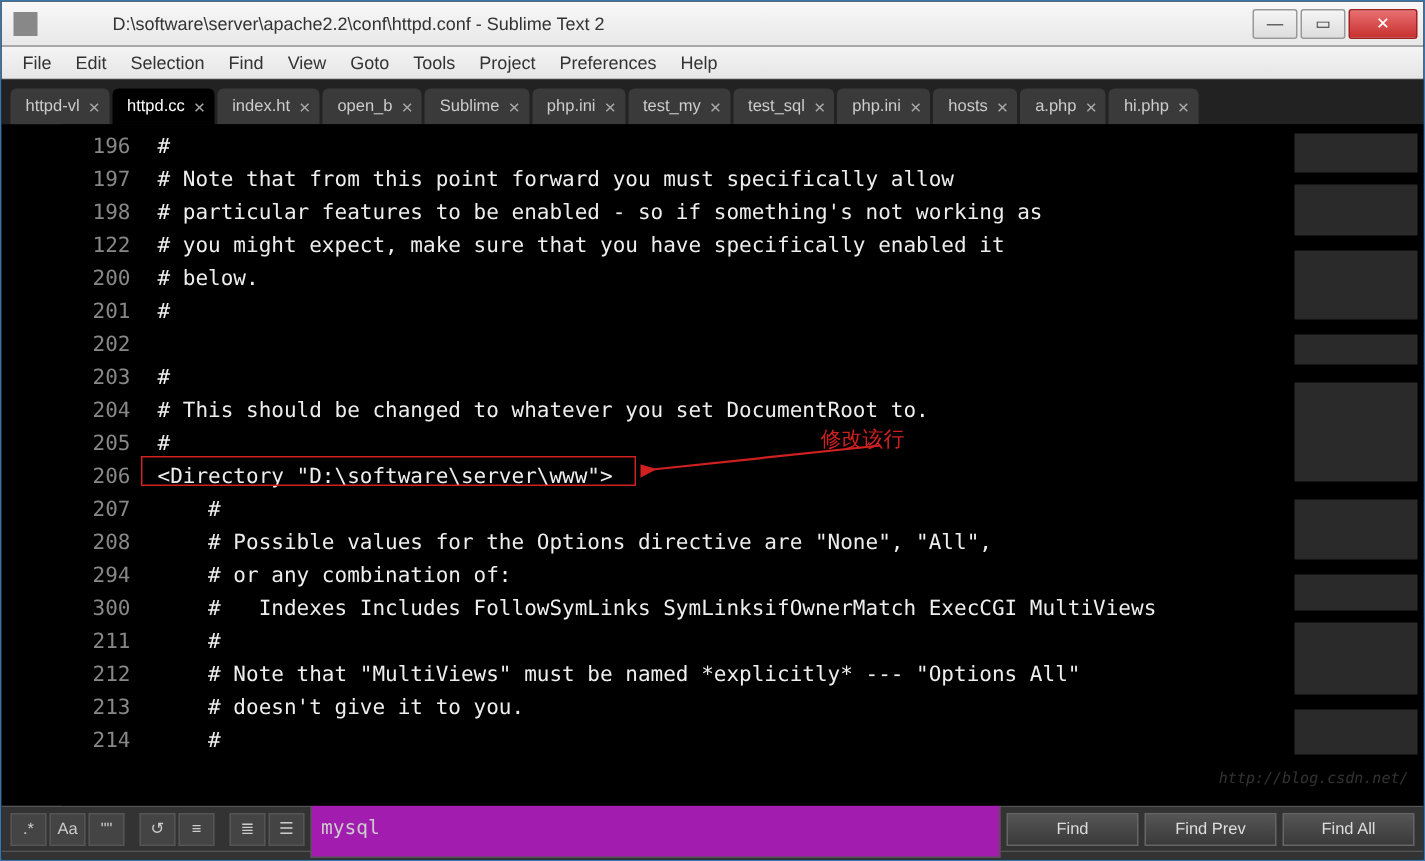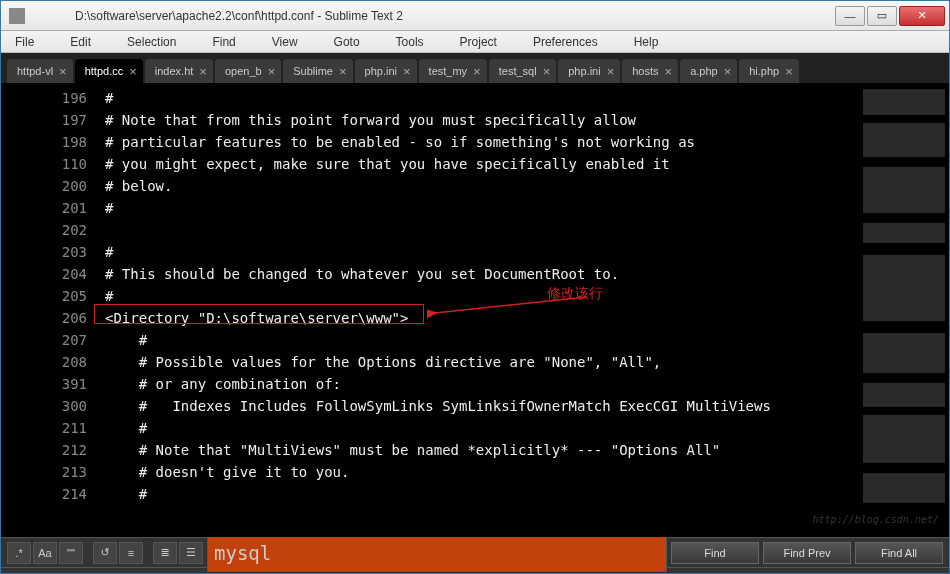--- a/index.html
+++ b/index.html
@@ -3,38 +3,38 @@
 <meta charset="utf-8">
 <style>
   * { margin: 0; padding: 0; box-sizing: border-box; }
   body { font-family: "Segoe UI", Tahoma, sans-serif; font-size: 12px; background: #000; width: 950px; height: 574px; overflow: hidden; border: 1px solid #3a74a8; }
   .titlebar { height: 30px; background: linear-gradient(#f8f8f8, #e8e8e8); display: flex; align-items: center; padding: 0 4px 0 8px; border-bottom: 1px solid #aaa; gap: 44px; }
   .titlebar-icon { width: 16px; height: 16px; background: #888; margin-right: 6px; }
   .titlebar-text { flex: 1; color: #333; font-size: 12px; }
   .winbtns { display: flex; gap: 0; }
   .winbtn { width: 30px; height: 20px; border: 1px solid #999; background: linear-gradient(#f5f5f5,#ddd); display: flex; align-items: center; justify-content: center; font-size: 11px; color: #333; border-radius: 2px; margin-left: 2px; }
   .winbtn.close { width: 46px; background: linear-gradient(#e87070,#c83030); color: #fff; border-color: #a02020; }
-  .menubar { height: 22px; background: linear-gradient(#f4f4f4,#e6e6e6); display: flex; align-items: center; padding: 0 6px; gap: 20px; border-bottom: 1px solid #bbb; color: #333; }
+  .menubar { height: 22px; background: linear-gradient(#f4f4f4,#e6e6e6); display: flex; align-items: center; padding: 0 6px; gap: 0; border-bottom: 1px solid #bbb; color: #333; }
   .menuitem { padding: 2px 8px; cursor: default; }
   .tabbar { height: 30px; background: #222; display: flex; align-items: flex-end; padding: 4px 6px 0; gap: 2px; overflow: hidden; }
   .tab { height: 24px; background: #3a3a3a; color: #ccc; padding: 0 6px 0 10px; display: flex; align-items: center; gap: 6px; border-radius: 4px 4px 0 0; font-size: 11px; white-space: nowrap; justify-content: flex-end; }
   .tab.active { background: #000000; color: #fff; }
   .tab-close { color: #aaa; font-size: 13px; line-height: 1; }
   .editor-wrap { display: flex; height: 454px; background: #000; position: relative; padding-left: 40px; }
   .gutter { width: 56px; background: #000; color: #888; text-align: right; padding: 4px 10px 0 0; font-family: Consolas, monospace; font-size: 14px; line-height: 22px; }
   .code { flex: 1; background: #000; color: #eee; font-family: Consolas, monospace; font-size: 14px; line-height: 22px; padding: 4px 0 0 8px; white-space: pre; position: relative; }
   .minimap { width: 90px; background: #000; position: relative; overflow: hidden; }
   .mm-block { position: absolute; left: 4px; right: 4px; background: #2a2a2a; }
   .hl-box { position: absolute; border: 1px solid #d02020; }
   .annotation { position: absolute; color: #d02020; font-family: SimSun, serif; font-size: 14px; }
   .arrow-svg { position: absolute; pointer-events: none; }
   .findbar { height: 30px; background: #333; display: flex; align-items: center; padding: 0 6px; gap: 4px; border-top: 1px solid #555; }
   .findopt { width: 24px; height: 22px; background: #444; color: #ccc; display: flex; align-items: center; justify-content: center; font-size: 11px; border: 1px solid #555; }
   .findopt.sep { width: 6px; background: transparent; border: none; }
-  .findinput { flex: 1; height: 38px; background: #c2410c; border: 1px solid #555; color: #ccc; padding: 0 6px; font-family: Consolas, monospace; font-size: 19px; }
+  .findinput { flex: 1; height: 38px; background: #a21caf; border: 1px solid #555; color: #ccc; padding: 0 6px; font-family: Consolas, monospace; font-size: 13px; }
   .findbtn { width: 88px; height: 22px; background: linear-gradient(#555,#3a3a3a); border: 1px solid #666; color: #ddd; font-size: 11px; display: flex; align-items: center; justify-content: center; }
   .statusbar { height: 22px; background: #333; color: #ccc; display: flex; align-items: center; padding: 0 10px; font-size: 11px; border-top: 1px solid #555; justify-content: space-between; }
   .status-right { display: flex; gap: 30px; }
   .watermark { position: absolute; right: 10px; bottom: 12px; color: rgba(200,200,200,.25); font-size: 10px; font-family: Consolas, monospace; pointer-events: none; font-style: italic; }
 </style>
 </head>
 <body>
 
 <div class="titlebar">
   <div class="titlebar-icon"></div>
@@ -108,31 +108,31 @@
       <span>hi.php</span>
       <span class="tab-close">×</span>
     </div>
   </div>
 
 <div class="editor-wrap">
   <div class="gutter" id="gutter">
       <div>196</div>
       <div>197</div>
       <div>198</div>
-      <div>110</div>
+      <div>122</div>
       <div>200</div>
       <div>201</div>
       <div>202</div>
       <div>203</div>
       <div>204</div>
       <div>205</div>
       <div>206</div>
       <div>207</div>
       <div>208</div>
-      <div>391</div>
+      <div>294</div>
       <div>300</div>
       <div>211</div>
       <div>212</div>
       <div>213</div>
       <div>214</div>
     </div>
   <div class="code" id="code"><div style="position: relative; z-index: 0;">#
 # Note that from this point forward you must specifically allow
 # particular features to be enabled - so if something's not working as
 # you might expect, make sure that you have specifically enabled it

